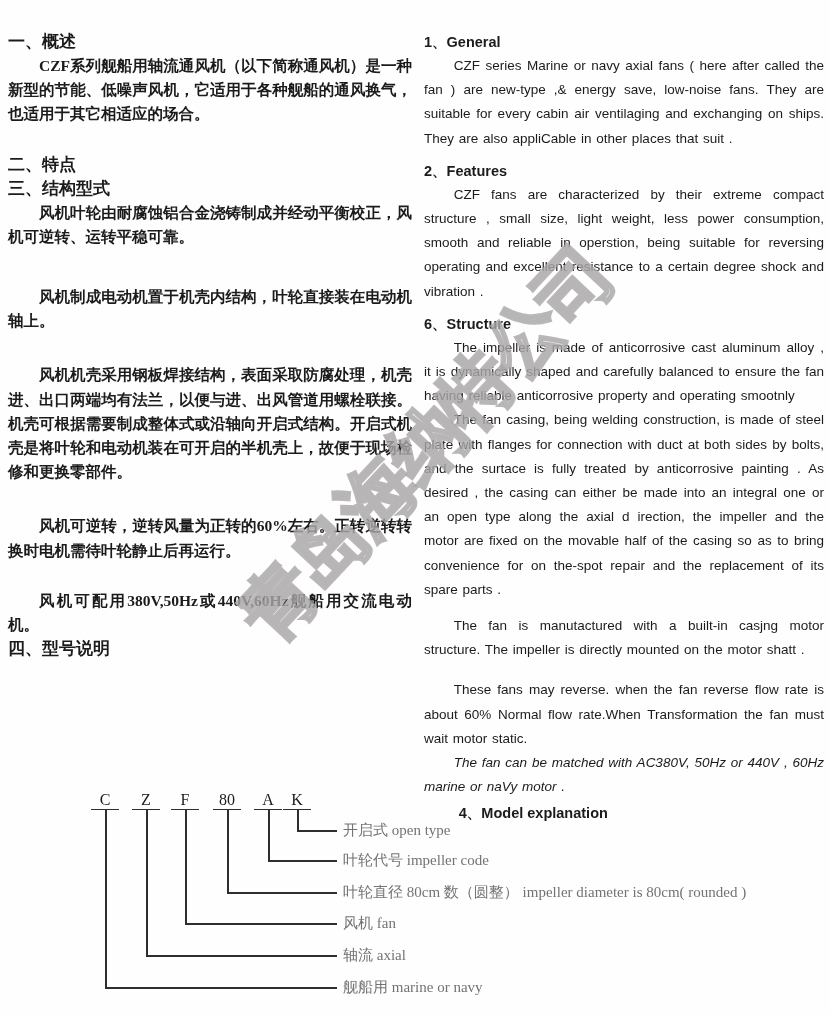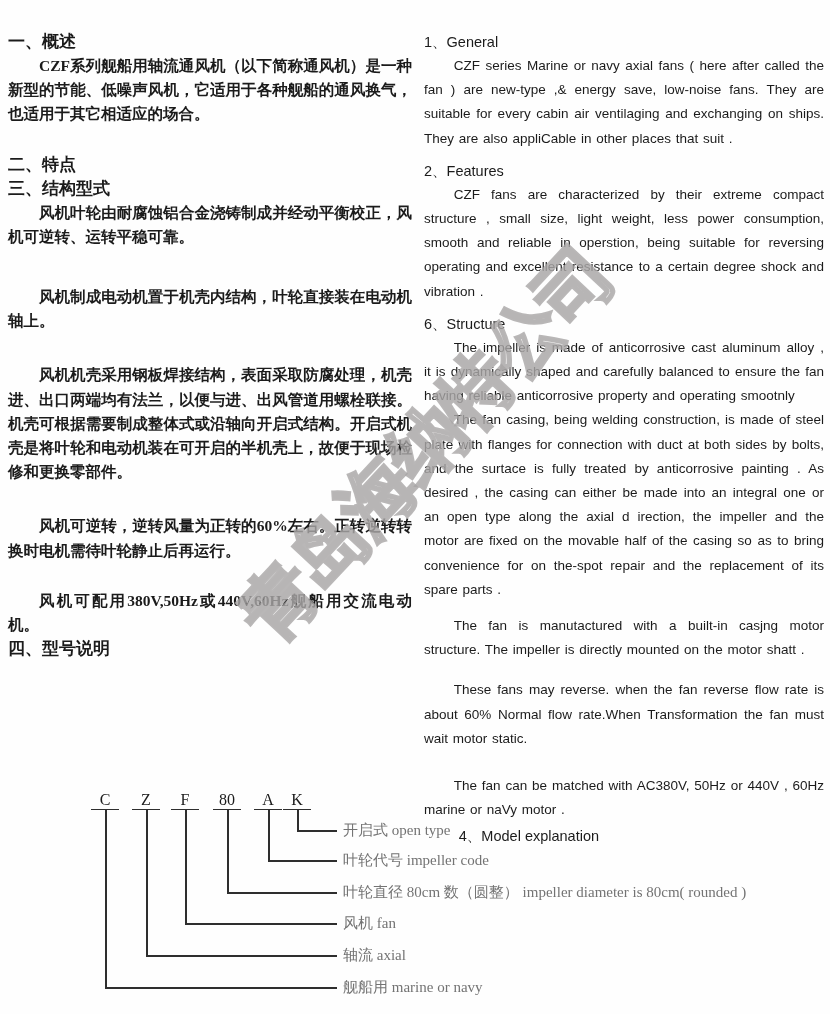--- a/index.html
+++ b/index.html
@@ -38,21 +38,21 @@
   .col-right { left: 424px; width: 400px; font-family: "Liberation Sans", sans-serif; }
 
   .col-left .heading {
     font-weight: bold; font-size: 17px; line-height: 24px; margin: 0;
   }
   .col-left .para {
     font-weight: bold; font-size: 15.5px; line-height: 24.2px;
     text-align: justify; text-indent: 2em; margin: 0;
   }
   .col-right .heading {
-    font-weight: normal; font-size: 14.5px; line-height: 24px; margin: 0;
+    font-weight: bold; font-size: 14.5px; line-height: 24px; margin: 0;
   }
   .col-right .para {
     font-size: 13.5px; line-height: 24.2px;
     text-align: justify; text-indent: 2.2em; margin: 0;
     word-spacing: 1px;
   }
   .h-indent { padding-left: 2.4em; }
 
   
   .diagram {
@@ -95,21 +95,21 @@
   <div class="col col-right" id="col-right">
       <div class="heading">1、General</div>
       <p class="para">CZF series Marine or navy axial fans ( here after called the fan ) are new-type ,&amp; energy save, low-noise fans. They are suitable for every cabin air ventilaging and exchanging on ships. They are also appliCable in other places that suit .</p>
       <div class="heading" style="margin-top: 8px;">2、Features</div>
       <p class="para">CZF fans are characterized by their extreme compact structure , small  size, light weight, less power consumption, smooth and reliable in operstion, being suitable for reversing operating and excellent resistance to a certain degree shock and vibration .</p>
       <div class="heading" style="margin-top: 8px;">6、Structure</div>
       <p class="para">The impeller is made of anticorrosive cast aluminum alloy , it is dynamically shaped and carefully balanced to ensure the fan having reliable anticorrosive property and operating smootnly</p>
       <p class="para">The fan casing, being welding construction, is made of steel plate with flanges for connection with duct at both sides by bolts, and the surtace is fully treated by anticorrosive painting . As desired , the casing can either be made into an integral one or an open type along the axial d irection, the impeller and the motor are fixed on the movable half of the casing so as to bring convenience for on the-spot repair and the replacement of its spare parts .</p>
       <p class="para" style="margin-top: 12px;">The fan is manutactured with a built-in casjng motor structure. The impeller is directly mounted on the motor shatt .</p>
       <p class="para" style="margin-top: 16px;">These fans may reverse. when the fan reverse flow rate is about 60% Normal flow rate.When Transformation the fan must wait motor static.</p>
-      <p class="para" style="margin-top: 23px;">The fan can be matched with AC380V, 50Hz or 440V , 60Hz marine or naVy motor .</p>
+      <p class="para" style="margin-top: 0; font-style: italic;">The fan can be matched with AC380V, 50Hz or 440V , 60Hz marine or naVy motor .</p>
       <div class="heading h-indent" style="margin-top: 2px;">4、Model explanation</div>
     </div>
   <div class="diagram" id="diagram">
       <span class="code-letter" style="left: 91px; top: 3px;">C</span>
       <span class="code-letter" style="left: 132px; top: 3px;">Z</span>
       <span class="code-letter" style="left: 171px; top: 3px;">F</span>
       <span class="code-letter" style="left: 213px; top: 3px;">80</span>
       <span class="code-letter" style="left: 254px; top: 3px;">A</span>
       <span class="code-letter" style="left: 283px; top: 3px;">K</span>
       <div class="line vl" style="left: 297px; top: 22px; height: 20px;"></div>

